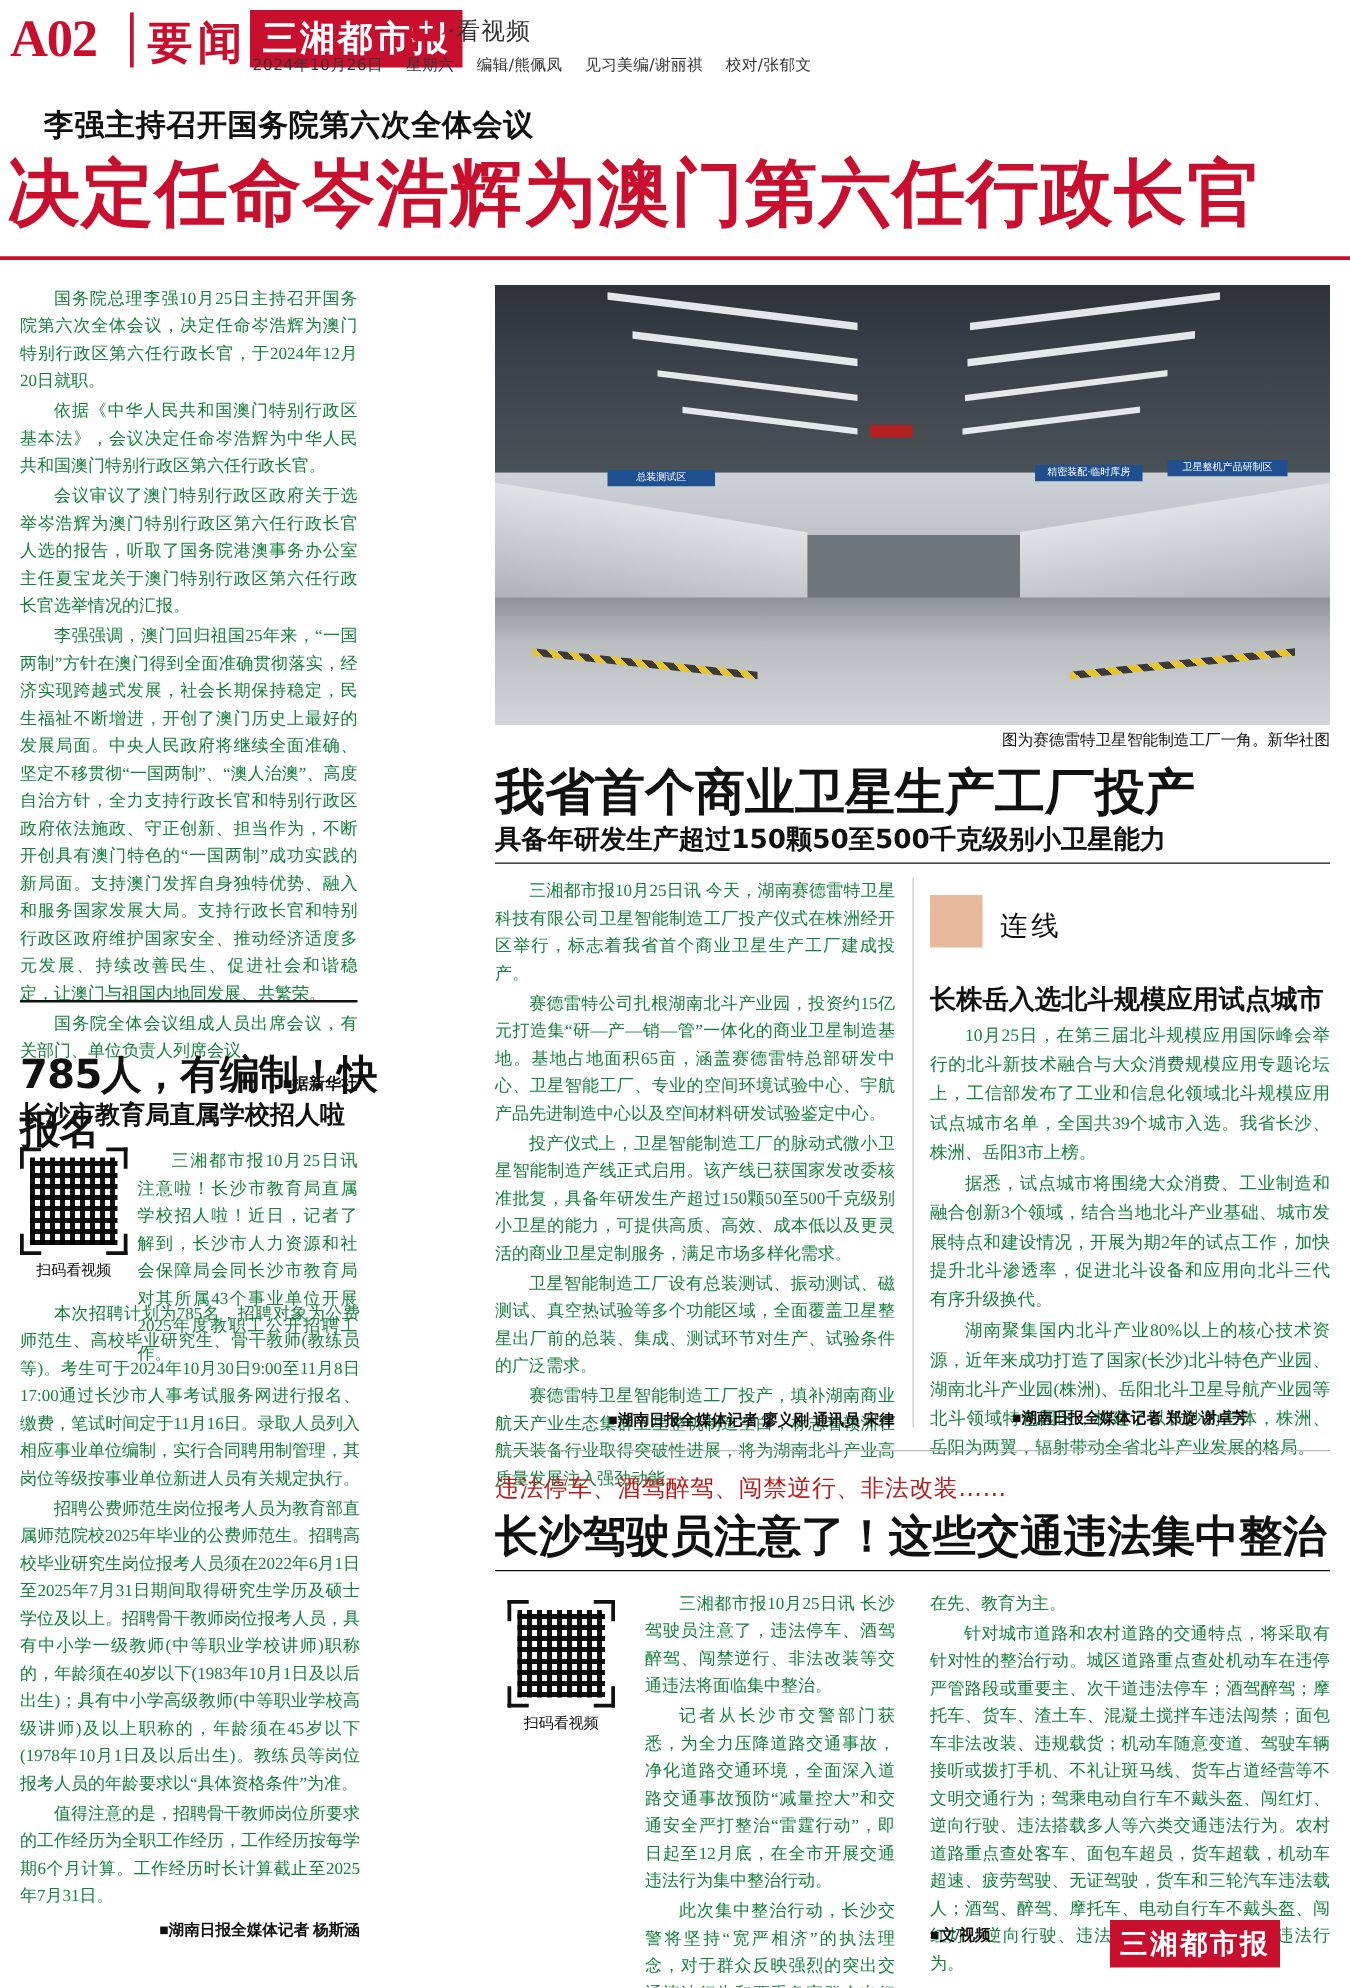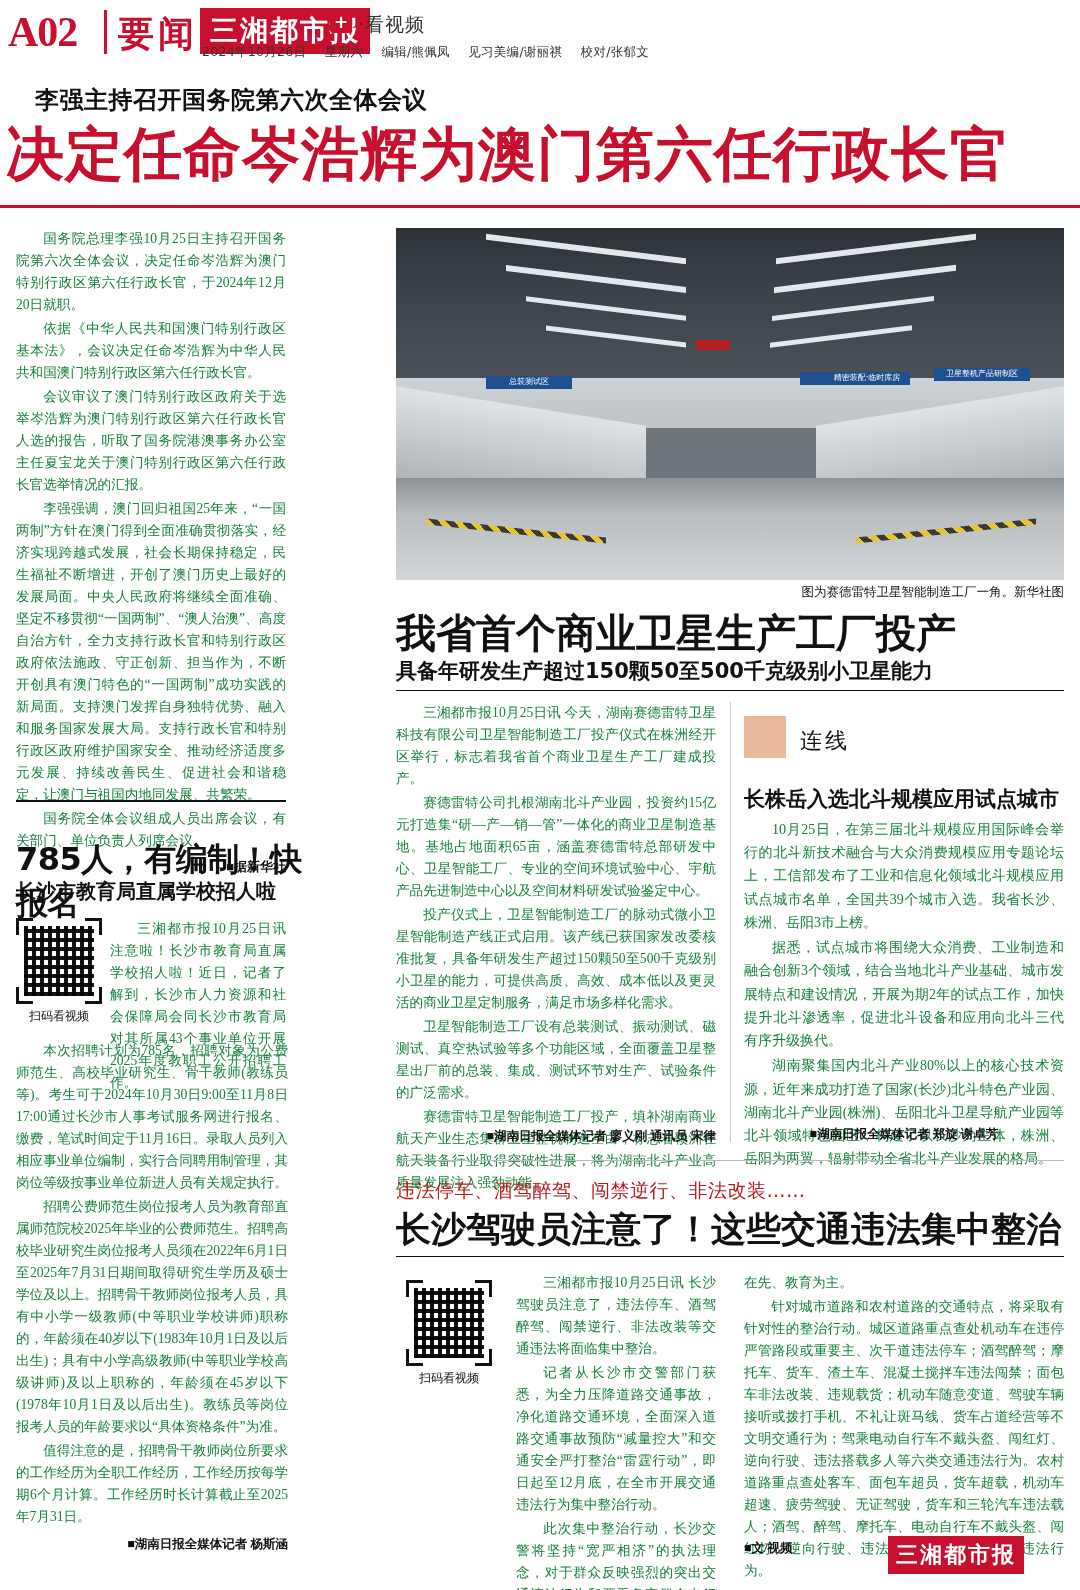--- a/index.html
+++ b/index.html
@@ -178,21 +178,21 @@
       <div class="ph-lightstrip" style="left:380px;top:18px;width:200px;height:6px;transform:skewY(-7deg);"></div>
       <div class="ph-lightstrip" style="left:378px;top:48px;width:182px;height:6px;transform:skewY(-7deg);"></div>
       <div class="ph-lightstrip" style="left:376px;top:78px;width:162px;height:5px;transform:skewY(-7deg);"></div>
       <div class="ph-lightstrip" style="left:374px;top:106px;width:142px;height:5px;transform:skewY(-7deg);"></div>
       <div class="ph-wall"></div>
       <div class="ph-leftrow"></div>
       <div class="ph-rightrow"></div>
       <div class="ph-center"></div>
       <div class="ph-floor"></div>
       <div class="ph-banner" style="left:90px;top:148px;width:86px;height:13px;">总装测试区</div>
-      <div class="ph-banner" style="left:404px;top:144px;width:86px;height:13px;padding-left:24px;">精密装配·临时库房</div>
+      <div class="ph-banner" style="left:432px;top:144px;width:86px;height:13px;">精密装配·临时库房</div>
       <div class="ph-banner" style="left:538px;top:140px;width:96px;height:13px;">卫星整机产品研制区</div>
       <div class="ph-redsign" style="left:300px;top:112px;width:34px;height:10px;"></div>
       <div class="ph-yellow" style="left:30px;top:300px;width:180px;transform:skewY(6deg);"></div>
       <div class="ph-yellow" style="left:460px;top:300px;width:180px;transform:skewY(-6deg);"></div>
     </div>
   </div>
   <div class="photo-cap">图为赛德雷特卫星智能制造工厂一角。新华社图</div>
 
   <div class="sat-head">我省首个商业卫星生产工厂投产</div>
   <div class="sat-sub">具备年研发生产超过150颗50至500千克级别小卫星能力</div>

